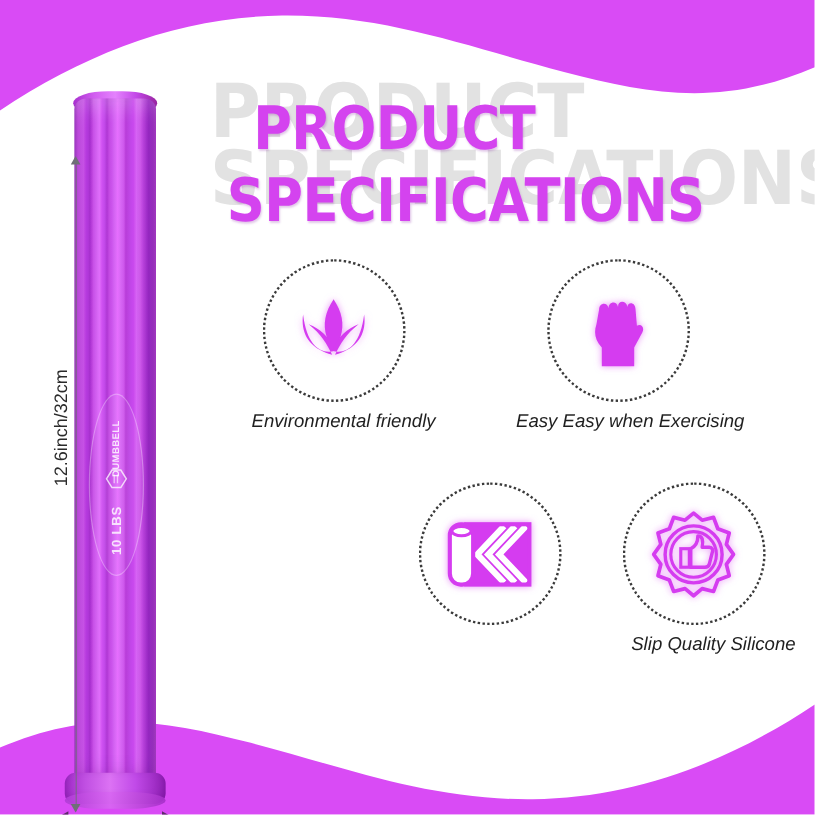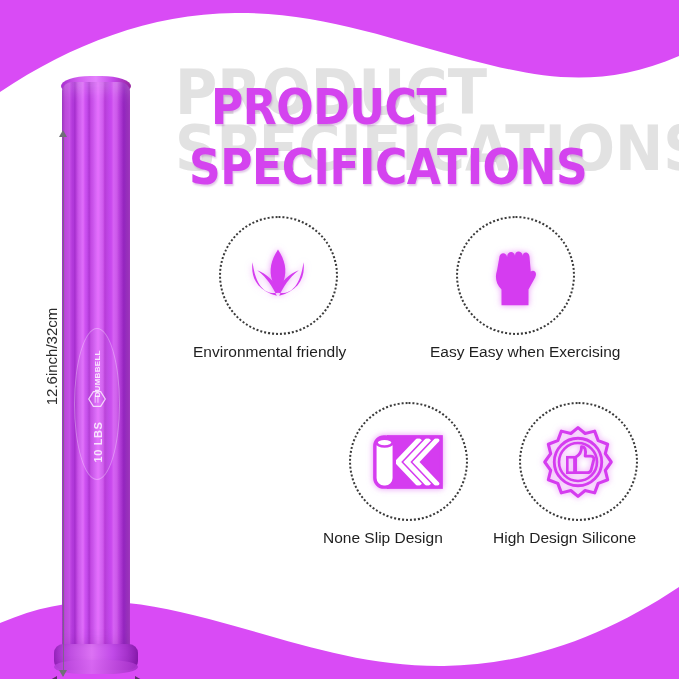--- a/index.html
+++ b/index.html
@@ -237,21 +237,22 @@
   .features {
     position: absolute;
     left: 160px;
     top: 216px;
     width: 519px;
     height: 360px;
   }
   .feature {
     position: absolute;
     width: 170px;
-    text-align: left;
+    text-align: right;
+    font-style: italic;
   }
   .f-circle {
     width: 115px;
     height: 115px;
     margin: 0 auto;
     border-radius: 50%;
     border: 2px dotted #3a3a3a;
     display: flex;
     align-items: center;
     justify-content: center;
@@ -351,32 +352,31 @@
           <g stroke="#ffffff" stroke-width="4.5" fill="none" stroke-linecap="square">
             <path d="M58 9 L40 28 L58 47"></path>
             <path d="M50 9 L32 28 L50 47"></path>
             <path d="M42 9 L24 28 L42 47"></path>
           </g>
           <rect x="16" y="6" width="46" height="44" fill="none" stroke="#D53CF0" stroke-width="3"></rect>
           <rect x="4" y="6" width="17" height="44" rx="8" fill="#ffffff" stroke="#D53CF0" stroke-width="3"></rect>
           <ellipse cx="12.5" cy="11" rx="7" ry="3.4" fill="#ffffff" stroke="#D53CF0" stroke-width="2.2"></ellipse>
         </svg>
       </div>
-      <div class="f-label">None Slip Design</div>
     </div>
 
     <div class="feature feat-4">
       <div class="f-circle">
         <svg class="glow" width="76" height="76" viewBox="0 0 64 64">
           <path fill="none" stroke="#D53CF0" stroke-width="2.6" stroke-linejoin="round" d="M32 3 L38 8 L46 6 L49 14 L57 17 L55 25 L60 32 L55 39 L57 47 L49 50 L46 58 L38 56 L32 61
                    L26 56 L18 58 L15 50 L7 47 L9 39 L4 32 L9 25 L7 17 L15 14 L18 6 L26 8 Z"></path>
           <circle cx="32" cy="32" r="20" fill="none" stroke="#D53CF0" stroke-width="2.4"></circle>
           <circle cx="32" cy="32" r="16" fill="none" stroke="#D53CF0" stroke-width="2.2"></circle>
           <path fill="none" stroke="#D53CF0" stroke-width="2.4" stroke-linejoin="round" d="M30 40 V28 C34 26 35 23 35 19 C38 19 39 22 38 27 L43 27 C45 27 46 29 45 31
                    L43 39 C42.5 40.5 41.5 41 40 41 H30 Z"></path>
           <rect x="23" y="28" width="6" height="13" fill="none" stroke="#D53CF0" stroke-width="2.2"></rect>
         </svg>
       </div>
-      <div class="f-label">High Design Silicone</div>
+      <div class="f-label">Slip Quality Silicone</div>
     </div>
 
   </div>
 </div>
 
 </body></html>

